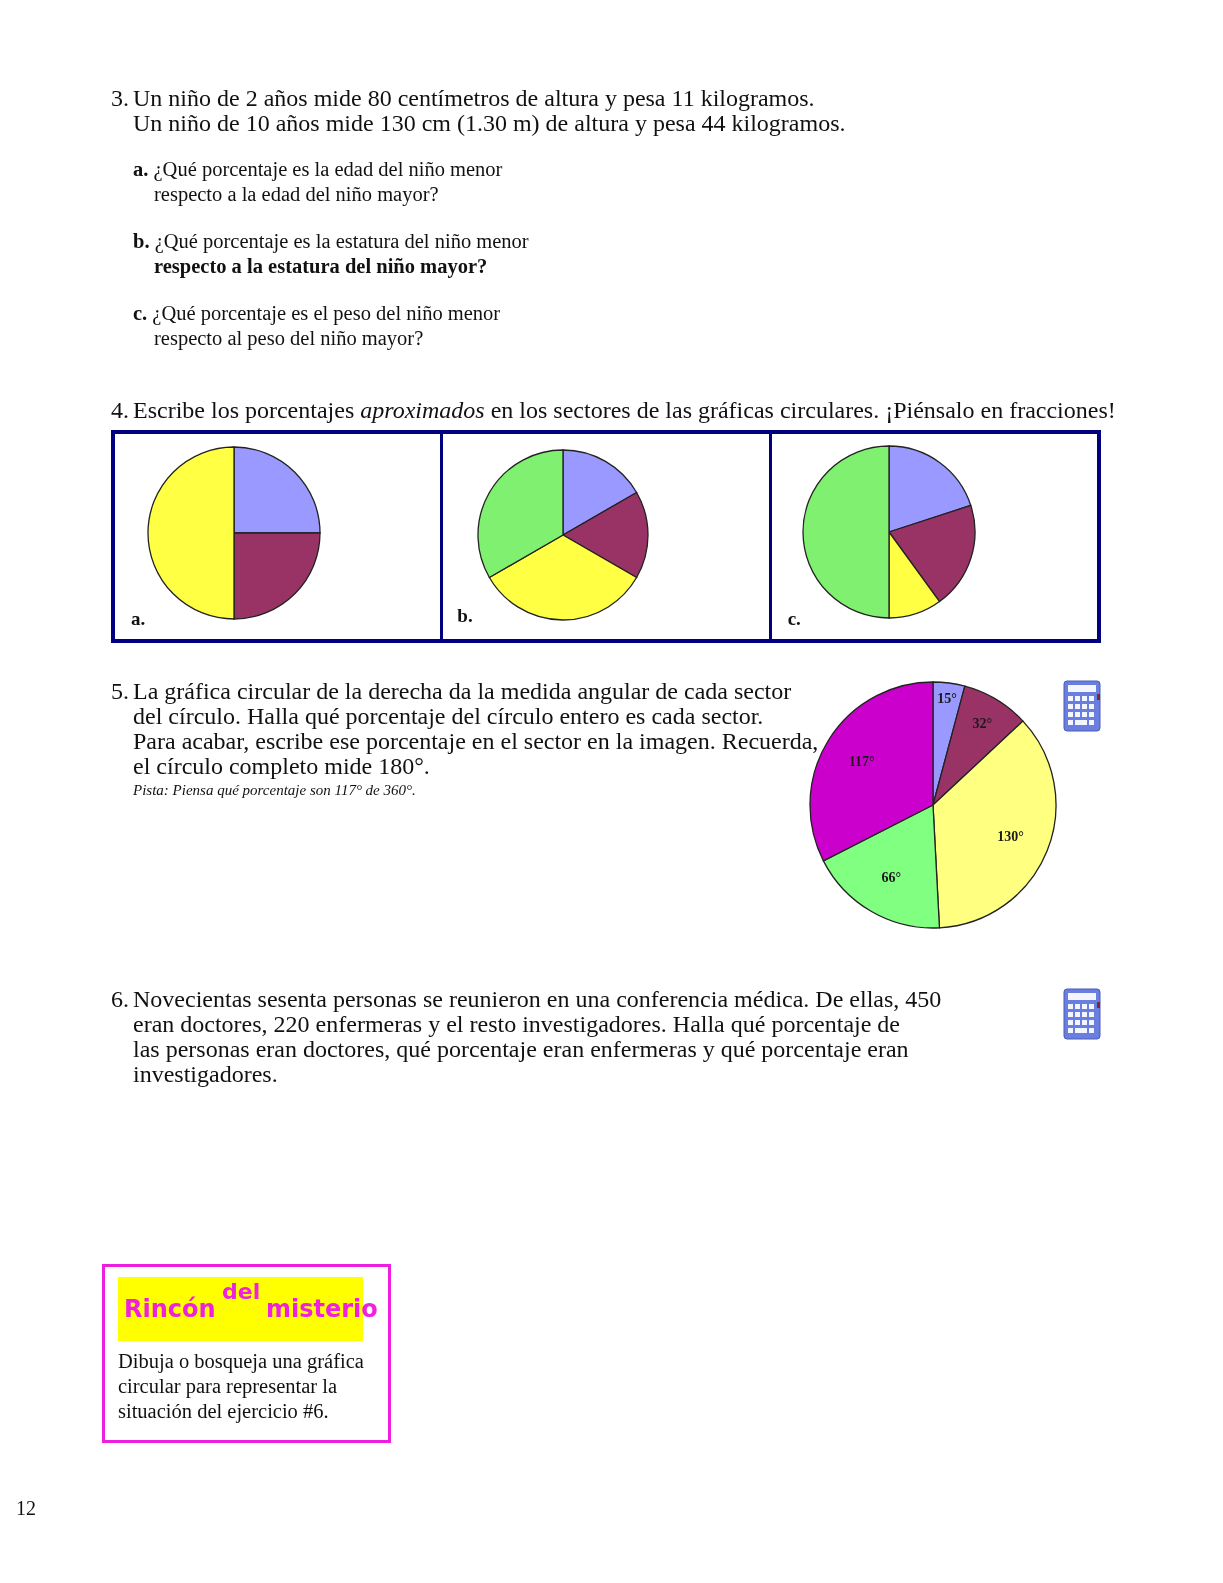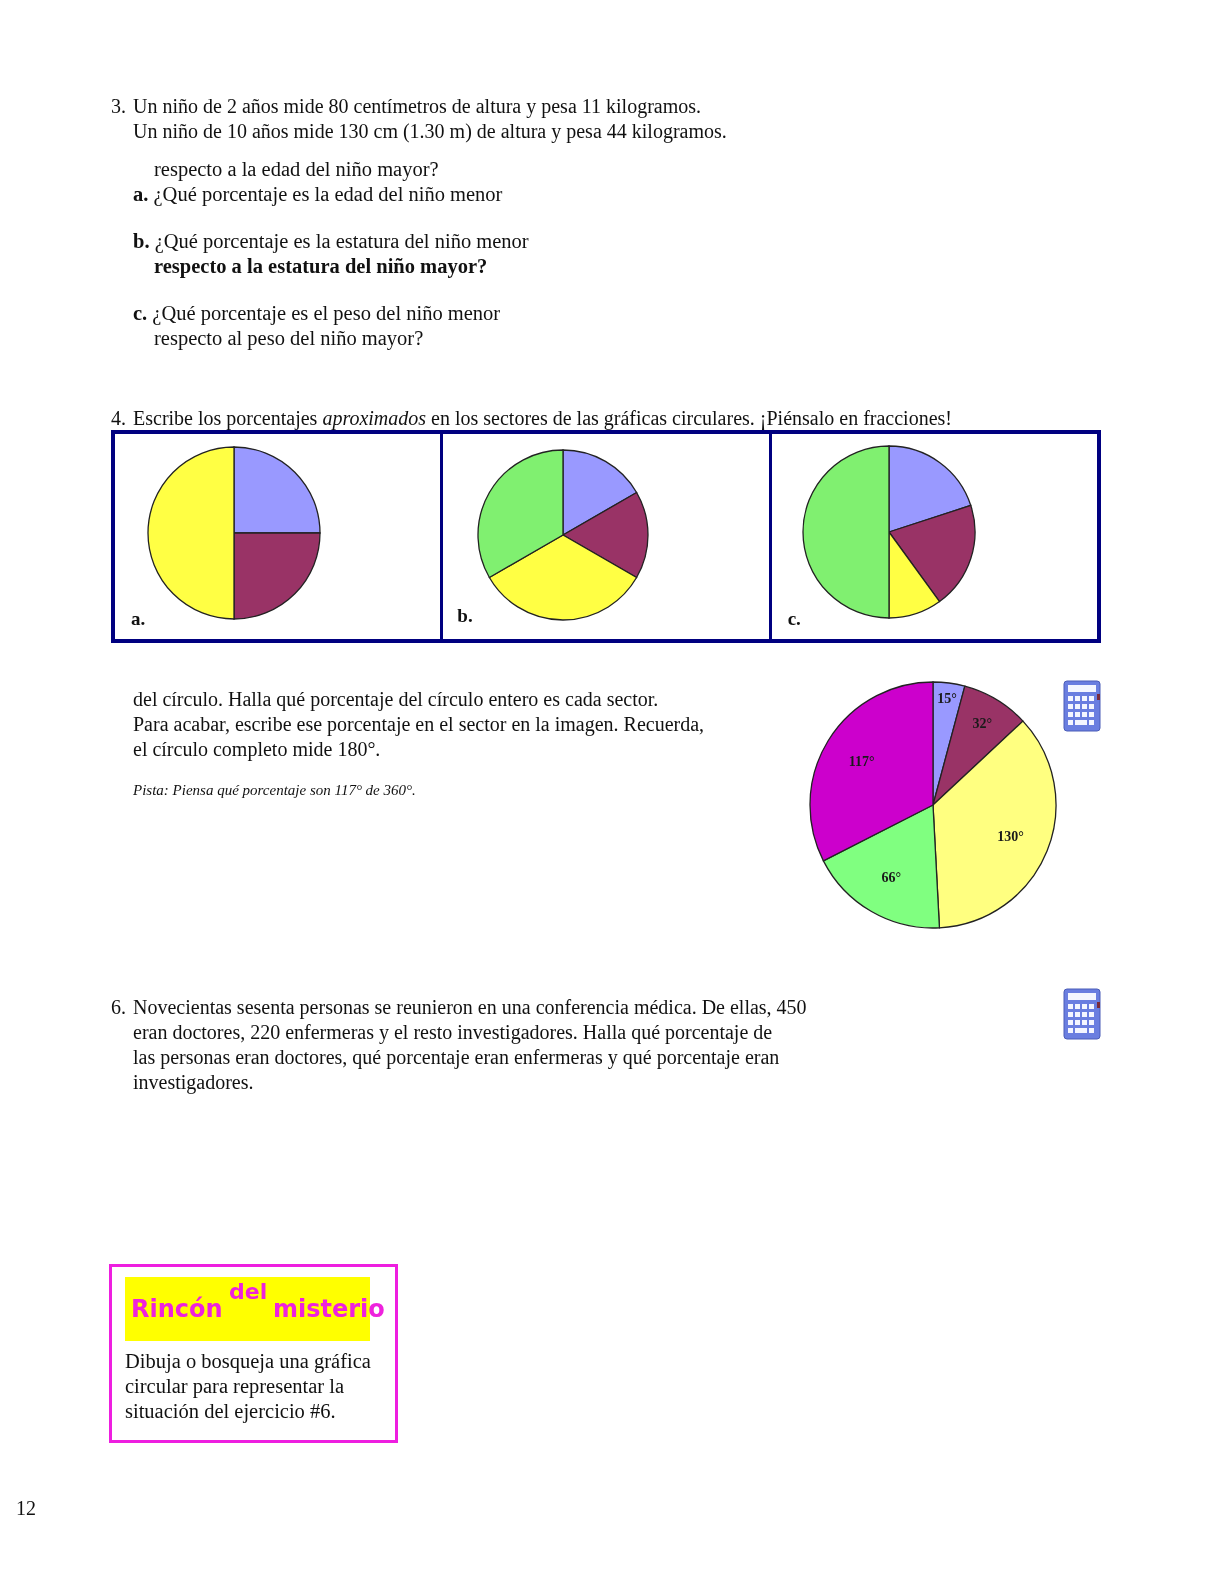--- a/index.html
+++ b/index.html
@@ -2,21 +2,21 @@
 <html><head>
   <meta charset="utf-8">
   <style>
     html, body { margin: 0; padding: 0; background: #ffffff; }
     body {
       width: 1223px; height: 1583px; position: relative; overflow: hidden;
       font-family: "Liberation Serif", "DejaVu Serif", serif;
       color: #111111;
     }
     .abs { position: absolute; }
-    .txt { font-size: 20px; line-height: 25px; white-space: nowrap; margin-top: 8px; }
+    .txt { font-size: 24px; line-height: 25px; white-space: nowrap; }
     .num { display: inline-block; width: 22px; }
     .indent { padding-left: 22px; }
     .sub { font-size: 20.5px; line-height: 25px; white-space: nowrap; }
     .sub b { font-weight: bold; }
     .hint { font-style: italic; font-size: 15px; line-height: 18px; white-space: nowrap; }
     em { font-style: italic; }
 
     #q4-frame {
       left: 111px; top: 430px; width: 990px; height: 213px;
       box-sizing: border-box; border: 4px solid #000080;
@@ -28,21 +28,21 @@
     .q4-label {
       position: absolute; left: 16px; bottom: 10px;
       font-weight: bold; font-size: 19px; line-height: 20px;
     }
     .q4-cell:nth-child(2) .q4-label { left: 14px; bottom: 13px; }
 
     #q5-chart { left: 800px; top: 672px; }
     .calc { width: 38px; height: 52px; }
 
     #mystery-box {
-      left: 109px; top: 1264px; width: 289px; height: 179px;
+      left: 102px; top: 1264px; width: 289px; height: 179px;
       box-sizing: border-box; border: 3px solid #ee1ee0;
     }
     #mystery-banner {
       position: absolute; left: 13px; top: 10px; width: 245px; height: 64px;
       background: #ffff00;
     }
     .mys {
       position: absolute; color: #ee22dd; font-family: "DejaVu Sans", sans-serif;
       font-weight: bold; white-space: nowrap;
     }
@@ -54,22 +54,22 @@
   </style>
 </head>
 <body>
 
 <div class="abs txt" style="left:111px; top:86px;">
   <div><span class="num">3.</span><span>Un niño de 2 años mide 80 centímetros de altura y pesa 11 kilogramos.</span></div>
   <div class="indent">Un niño de 10 años mide 130 cm (1.30 m) de altura y pesa 44 kilogramos.</div>
 </div>
 
 <div class="abs sub" style="left:133px; top:157px;">
+  <div><b>a.</b> <span>¿Qué porcentaje es la edad del niño menor</span></div>
   <div style="padding-left:21px;">respecto a la edad del niño mayor?</div>
-  <div><b>a.</b> <span>¿Qué porcentaje es la edad del niño menor</span></div>
 </div>
 <div class="abs sub" style="left:133px; top:229px;">
   <div><b>b.</b> <span>¿Qué porcentaje es la estatura del niño menor</span></div>
   <div style="padding-left:21px;font-weight:bold;">respecto a la estatura del niño mayor?</div>
 </div>
 <div class="abs sub" style="left:133px; top:301px;">
   <div><b>c.</b> <span>¿Qué porcentaje es el peso del niño menor</span></div>
   <div style="padding-left:21px;">respecto al peso del niño mayor?</div>
 </div>
 
@@ -100,20 +100,21 @@
         <path d="M117,98 L117,12 A86,86 0 0 1 198.7908604013832,71.42453848375452 Z" fill="#9999ff" stroke="#222" stroke-width="1.3"></path>
         <path d="M117,98 L198.7908604013832,71.42453848375452 A86,86 0 0 1 167.5495316971527,167.57546151624547 Z" fill="#993366" stroke="#222" stroke-width="1.3"></path>
         <path d="M117,98 L167.5495316971527,167.57546151624547 A86,86 0 0 1 117.00000000000001,184 Z" fill="#ffff44" stroke="#222" stroke-width="1.3"></path>
         <path d="M117,98 L117.00000000000001,184 A86,86 0 0 1 116.99999999999999,12 Z" fill="#80f070" stroke="#222" stroke-width="1.3"></path>
       </svg>
     <span class="q4-label">c.</span>
   </div>
 </div>
 
 <div class="abs txt" style="left:111px; top:679px;">
+  <div><span class="num">5.</span><span>La gráfica circular de la derecha da la medida angular de cada sector</span></div>
   <div class="indent">del círculo. Halla qué porcentaje del círculo entero es cada sector.</div>
   <div class="indent">Para acabar, escribe ese porcentaje en el sector en la imagen. Recuerda,</div>
   <div class="indent">el círculo completo mide 180°.</div>
 </div>
 <div class="abs hint" style="left:133px; top:781px;text-align:right;">Pista: Piensa qué porcentaje son 117° de 360°.</div>
 
 <svg id="q5-chart" class="abs" width="265" height="265">
     <path d="M133,133 L133,10 A123,123 0 0 1 164.83474254761006,14.1911233664446 Z" fill="#9999ff" stroke="#222" stroke-width="1.3"></path>
     <text x="147.12815504589838" y="30.68600820489877" text-anchor="middle" font-family="&quot;Liberation Serif&quot;, serif" font-weight="bold" font-size="14" fill="#1a1a1a">15°</text>
     <path d="M133,133 L164.83474254761006,14.1911233664446 A123,123 0 0 1 222.95650529915798,49.11420171231269 Z" fill="#993366" stroke="#222" stroke-width="1.3"></path>

